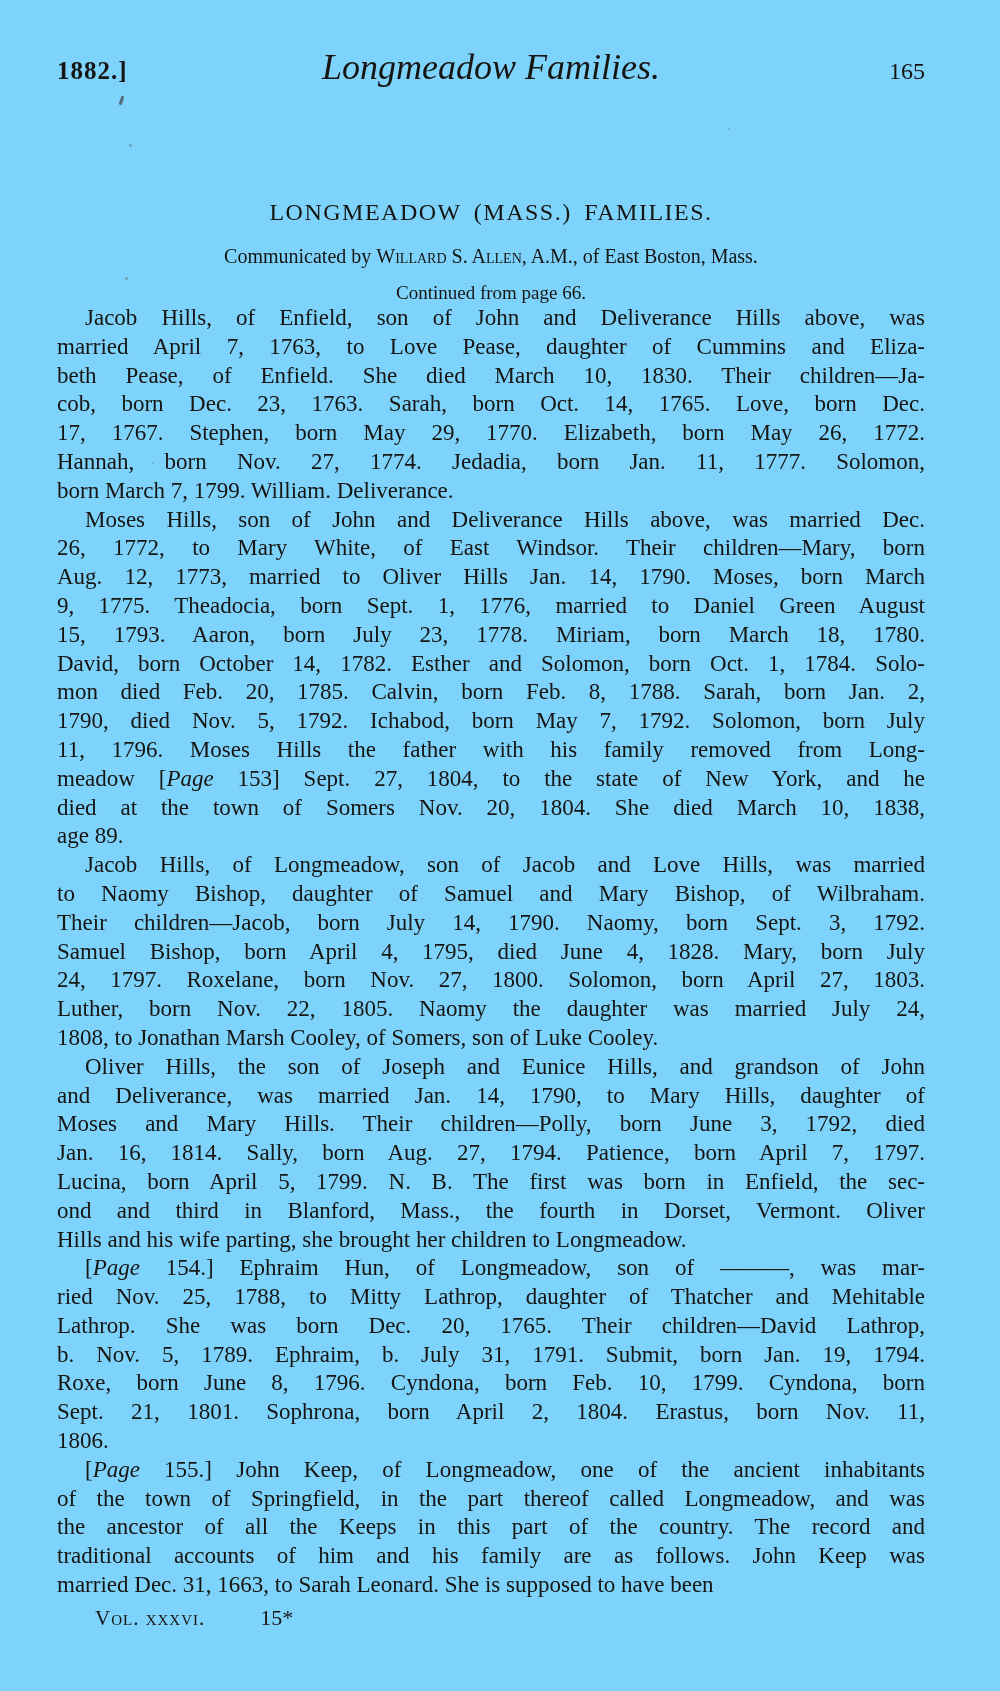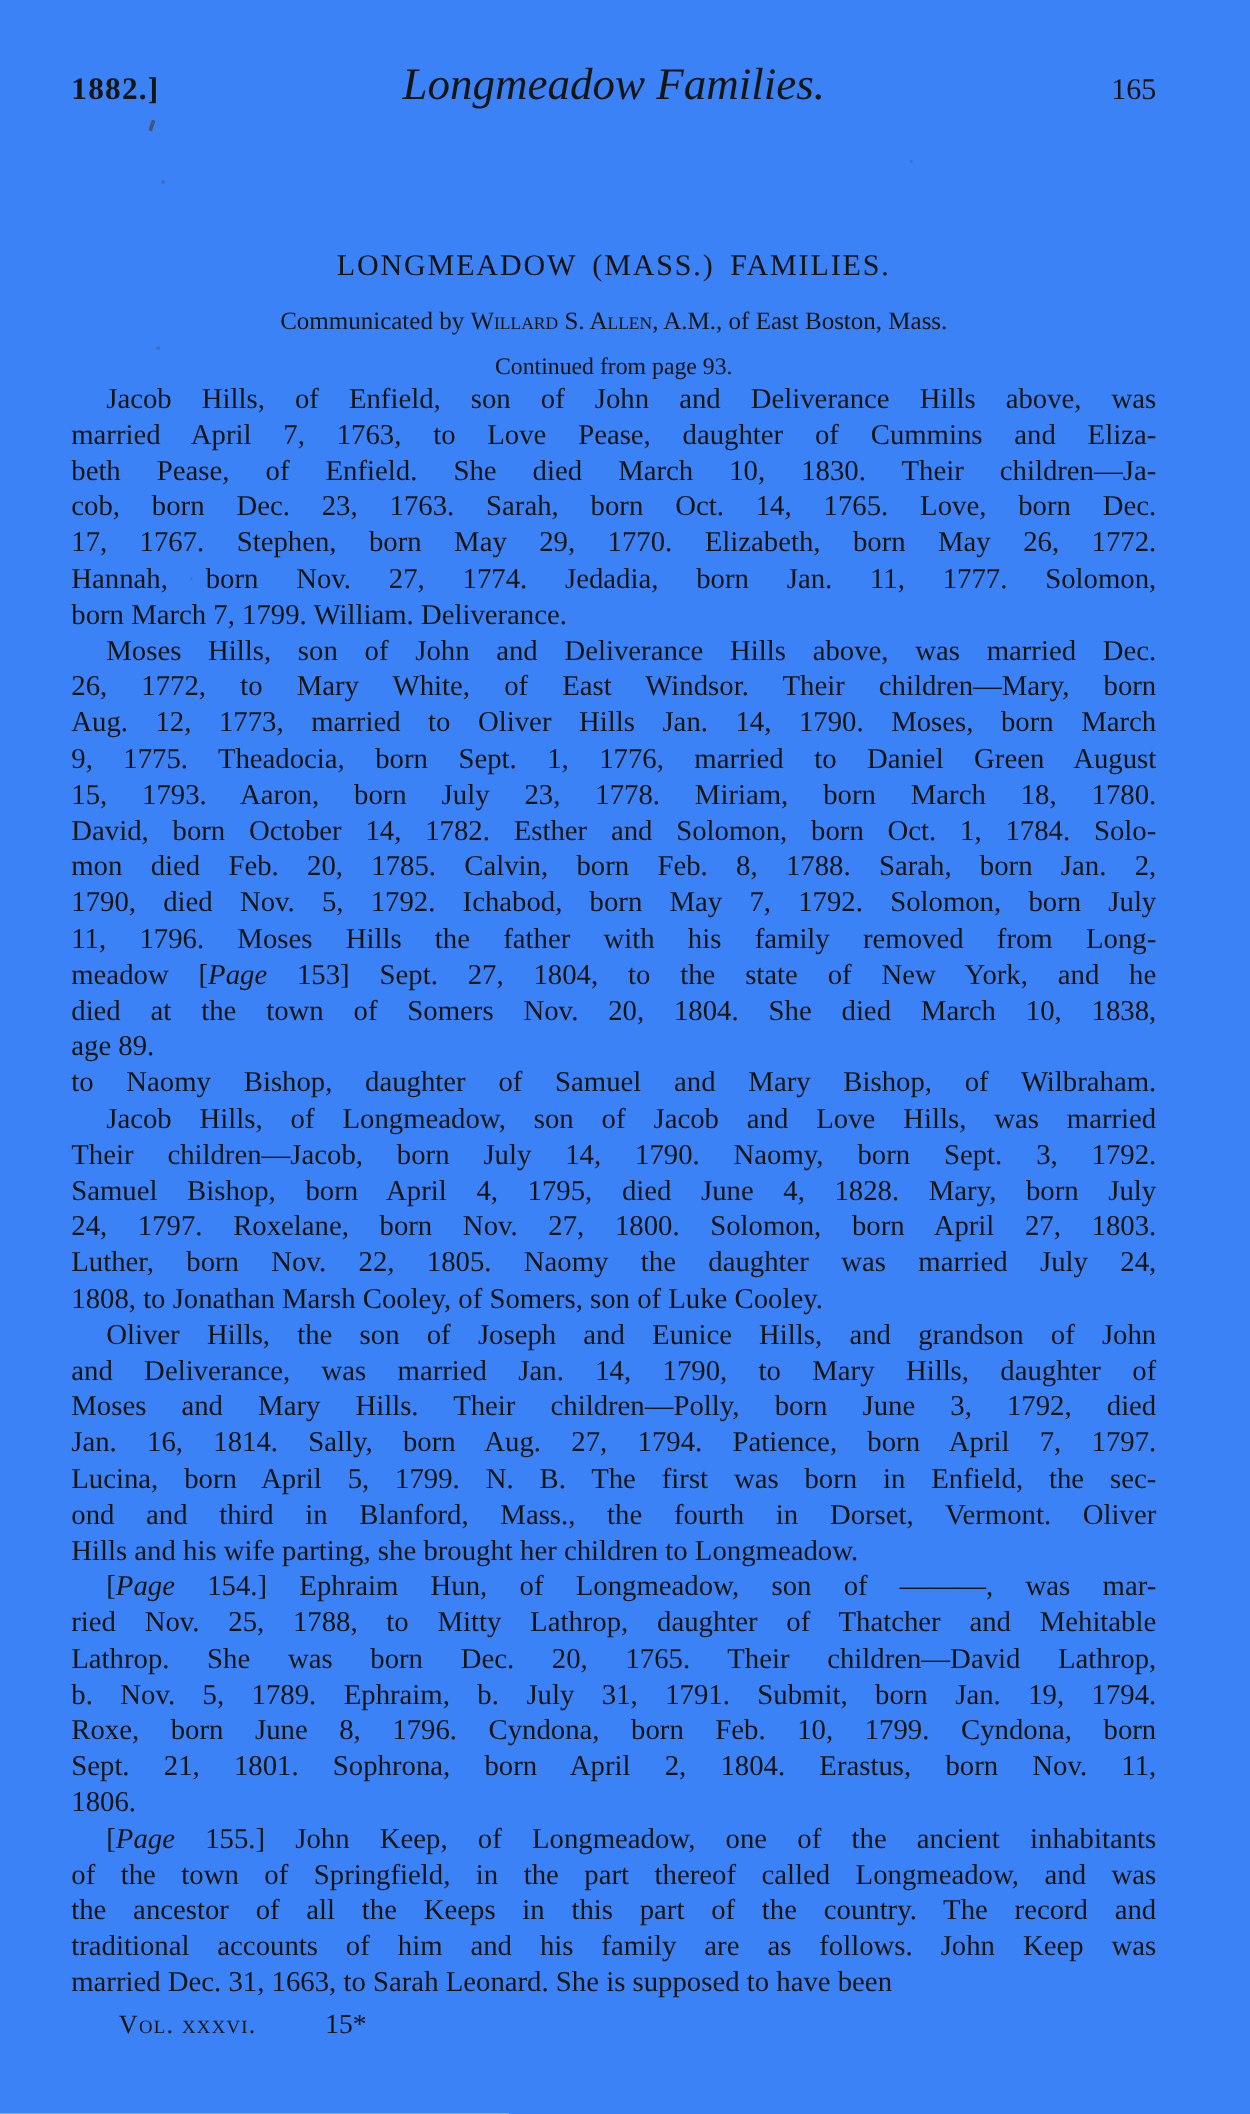--- a/index.html
+++ b/index.html
@@ -1,21 +1,21 @@
 <!DOCTYPE html>
 <html><head>
 <meta charset="utf-8">
 <style>
   html, body { margin: 0; padding: 0; background: #e9e9e7; }
   .page {
     position: relative;
     width: 1000px;
     height: 1691px;
     margin: 0 auto;
-    background: #3b82f6;
+    background: #7dd3fc;
     box-sizing: border-box;
     padding: 52px 75px 0 57px;
     font-family: "Liberation Serif", "DejaVu Serif", serif;
     color: #171512;
     overflow: hidden;
   }
   
   .running-head {
     display: grid;
     grid-template-columns: 1fr auto 1fr;
@@ -89,21 +89,21 @@
   <header class="running-head">
     <span class="rh-year">1882.]</span>
     <span class="rh-title">Longmeadow Families.</span>
     <span class="rh-page">165</span>
   </header>
 
   <h1 class="article-title">LONGMEADOW (MASS.) FAMILIES.</h1>
 
   <p class="byline"><span>Communicated by </span><span class="sc">Willard S. Allen</span><span>, A.M., of East Boston, Mass.</span></p>
 
-  <p class="cont-note">Continued from page 93.</p>
+  <p class="cont-note">Continued from page 66.</p>
 
   <div class="body-text" id="body-text">
       <div class="para">
         <div class="line first">Jacob Hills, of Enfield, son of John and Deliverance Hills above, was</div>
         <div class="line">married April 7, 1763, to Love Pease, daughter of Cummins and Eliza-</div>
         <div class="line">beth Pease, of Enfield.  She died March 10, 1830.  Their children—Ja-</div>
         <div class="line">cob, born Dec. 23, 1763.  Sarah, born Oct. 14, 1765.  Love, born Dec.</div>
         <div class="line">17, 1767.  Stephen, born May 29, 1770.  Elizabeth, born May 26, 1772.</div>
         <div class="line">Hannah, born Nov. 27, 1774.  Jedadia, born Jan. 11, 1777.  Solomon,</div>
         <div class="line last">born March 7, 1799.  William.  Deliverance.</div>
@@ -116,22 +116,22 @@
         <div class="line">15, 1793.  Aaron, born July 23, 1778.  Miriam, born March 18, 1780.</div>
         <div class="line">David, born October 14, 1782.  Esther and Solomon, born Oct. 1, 1784.  Solo-</div>
         <div class="line">mon died Feb. 20, 1785.  Calvin, born Feb. 8, 1788.  Sarah, born Jan. 2,</div>
         <div class="line">1790, died Nov. 5, 1792.  Ichabod, born May 7, 1792.  Solomon, born July</div>
         <div class="line">11, 1796.  Moses Hills the father with his family removed from Long-</div>
         <div class="line">meadow [<i>Page</i> 153] Sept. 27, 1804, to the state of New York, and he</div>
         <div class="line">died at the town of Somers Nov. 20, 1804.  She died March 10, 1838,</div>
         <div class="line last">age 89.</div>
       </div>
       <div class="para">
+        <div class="line first">Jacob Hills, of Longmeadow, son of Jacob and Love Hills, was married</div>
         <div class="line">to Naomy Bishop, daughter of Samuel and Mary Bishop, of Wilbraham.</div>
-        <div class="line first">Jacob Hills, of Longmeadow, son of Jacob and Love Hills, was married</div>
         <div class="line">Their children—Jacob, born July 14, 1790.  Naomy, born Sept. 3, 1792.</div>
         <div class="line">Samuel Bishop, born April 4, 1795, died June 4, 1828.  Mary, born July</div>
         <div class="line">24, 1797.  Roxelane, born Nov. 27, 1800.  Solomon, born April 27, 1803.</div>
         <div class="line">Luther, born Nov. 22, 1805.  Naomy the daughter was married July 24,</div>
         <div class="line last">1808, to Jonathan Marsh Cooley, of Somers, son of Luke Cooley.</div>
       </div>
       <div class="para">
         <div class="line first">Oliver Hills, the son of Joseph and Eunice Hills, and grandson of John</div>
         <div class="line">and Deliverance, was married Jan. 14, 1790, to Mary Hills, daughter of</div>
         <div class="line">Moses and Mary Hills.  Their children—Polly, born June 3, 1792, died</div>

